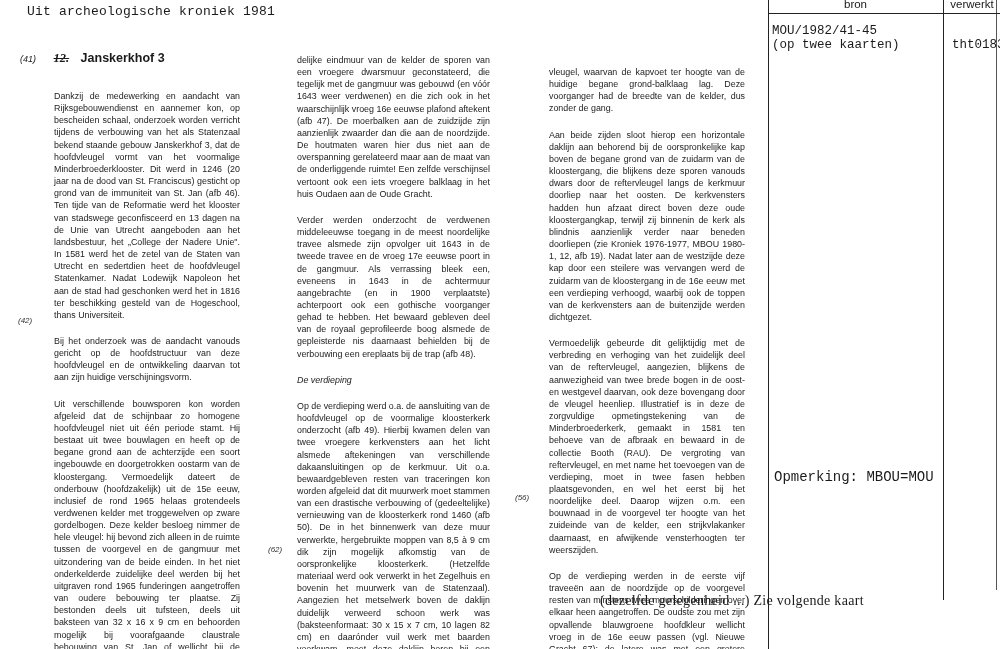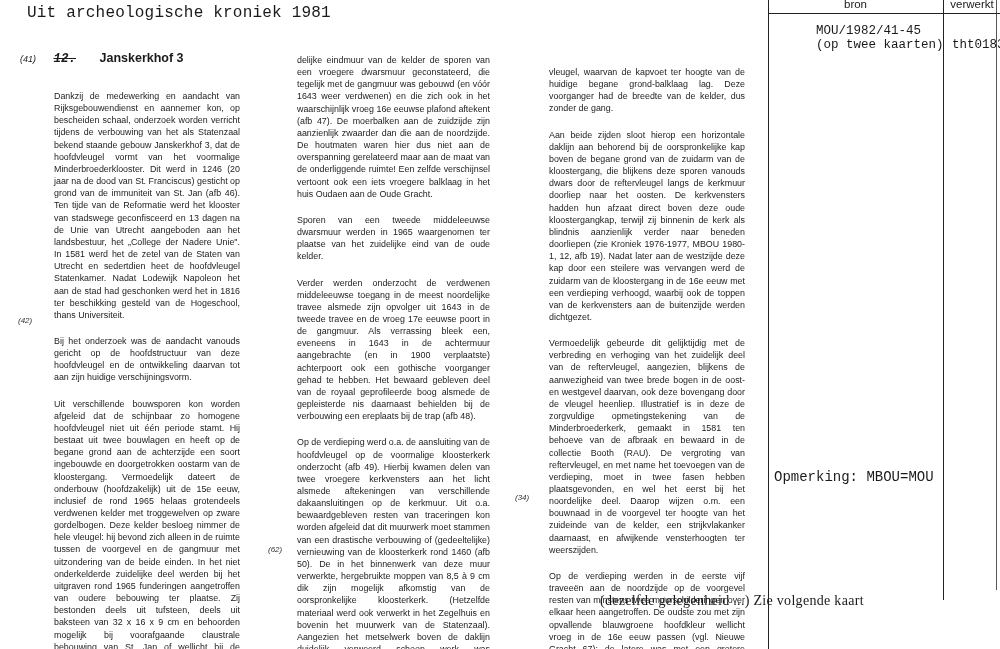--- a/index.html
+++ b/index.html
@@ -1,36 +1,36 @@
 <!DOCTYPE html>
 <html><head>
 <meta charset="utf-8">
 <style>
   html, body { margin: 0; padding: 0; background: #ffffff; }
   body { width: 1000px; height: 649px; position: relative; overflow: hidden; color: #1a1a1a; }
   .mono { font-family: "Liberation Mono", "DejaVu Sans Mono", monospace; }
   .sans { font-family: "Liberation Sans", "DejaVu Sans", sans-serif; }
 
-  #doc-title { position: absolute; left: 27px; top: 4px; font-size: 16px; letter-spacing: 0.2px; }
+  #doc-title { position: absolute; left: 27px; top: 4px; font-size: 13px; letter-spacing: 0.2px; }
 
   
   #card-vline-left  { position: absolute; left: 768px; top: 0; width: 1px; height: 649px; background: #222; }
   #card-vline-mid   { position: absolute; left: 943px; top: 0; width: 1px; height: 600px; background: #222; }
   #card-vline-right { position: absolute; left: 996px; top: 0; width: 1px; height: 590px; background: #555; }
   #card-hline       { position: absolute; left: 768px; top: 13px; width: 232px; height: 1px; background: #222; }
   #hdr-bron     { position: absolute; left: 768px; top: -2px; width: 175px; text-align: center; font-size: 11.5px; }
   #hdr-verwerkt { position: absolute; left: 944px; top: -2px; width: 56px; text-align: center; font-size: 11.5px; }
-  #bron-value   { position: absolute; left: 816px; top: 24px; font-size: 12.5px; line-height: 14px; white-space: pre; }
+  #bron-value   { position: absolute; left: 772px; top: 24px; font-size: 12.5px; line-height: 14px; white-space: pre; }
   #verwerkt-value { position: absolute; left: 952px; top: 38px; font-size: 12.5px; }
   #remark { position: absolute; left: 774px; top: 469px; font-size: 14px; }
 
   
   #article-heading { position: absolute; left: 20px; top: 51px; font-size: 12.5px; font-weight: bold; }
   #article-heading .marg { font-weight: normal; font-size: 9px; font-style: italic; margin-right: 14px; }
-  #article-heading .strike { font-family: Liberation Mono, monospace; font-style: italic; text-decoration: line-through; margin-right: 20px; }
+  #article-heading .strike { font-family: Liberation Serif, serif; font-style: italic; text-decoration: line-through; margin-right: 8px; }
 
   .col { position: absolute; font-size: 8.9px; line-height: 12.15px; text-align: justify; color: #222; }
   #col-1 { left: 40px; top: 76px; width: 214px; }
   #col-2 { left: 283px; top: 40px; width: 221px; }
   #col-3 { left: 535px; top: 52px; width: 224px; }
   .col p { margin: 14px; }
   .col .sub { font-style: italic; margin-top: 12px; }
 
   .margin-note { position: absolute; font-size: 8px; font-style: italic; color: #333; }
   #note-42 { left: 18px; top: 316px; }
@@ -55,35 +55,35 @@
 <div id="verwerkt-value" class="mono">tht0183</div>
 <div id="remark" class="mono">Opmerking: MBOU=MOU</div>
 
 <div id="article-heading" class="sans">
   <span class="marg">(41)</span>
   <span class="strike">12.</span>
   <span>Janskerkhof 3</span>
 </div>
 
 <div id="note-42" class="margin-note sans">(42)</div>
-<div id="note-43" class="margin-note sans">(34)</div>
+<div id="note-43" class="margin-note sans">(56)</div>
 <div id="note-44" class="margin-note sans">(62)</div>
 
 <div id="col-1" class="col sans">
   <p>Dankzij de medewerking en aandacht van Rijksgebouwendienst en aannemer kon, op bescheiden schaal, onderzoek worden verricht tijdens de verbouwing van het als Statenzaal bekend staande gebouw Janskerkhof 3, dat de hoofdvleugel vormt van het voormalige Minderbroederklooster. Dit werd in 1246 (20 jaar na de dood van St. Franciscus) gesticht op grond van de immuniteit van St. Jan (afb 46). Ten tijde van de Reformatie werd het klooster van stadswege geconfisceerd en 13 dagen na de Unie van Utrecht aangeboden aan het landsbestuur, het „College der Nadere Unie". In 1581 werd het de zetel van de Staten van Utrecht en sedertdien heet de hoofdvleugel Statenkamer. Nadat Lodewijk Napoleon het aan de stad had geschonken werd het in 1816 ter beschikking gesteld van de Hogeschool, thans Universiteit.</p>
   <p>Bij het onderzoek was de aandacht vanouds gericht op de hoofdstructuur van deze hoofdvleugel en de ontwikkeling daarvan tot aan zijn huidige verschijningsvorm.</p>
   <p>Uit verschillende bouwsporen kon worden afgeleid dat de schijnbaar zo homogene hoofdvleugel niet uit één periode stamt. Hij bestaat uit twee bouwlagen en heeft op de begane grond aan de achterzijde een soort ingebouwde en doorgetrokken oostarm van de kloostergang. Vermoedelijk dateert de onderbouw (hoofdzakelijk) uit de 15e eeuw, inclusief de rond 1965 helaas grotendeels verdwenen kelder met troggewelven op zware gordelbogen. Deze kelder besloeg nimmer de hele vleugel: hij bevond zich alleen in de ruimte tussen de voorgevel en de gangmuur met uitzondering van de beide einden. In het niet onderkelderde zuidelijke deel werden bij het uitgraven rond 1965 funderingen aangetroffen van oudere bebouwing ter plaatse. Zij bestonden deels uit tufsteen, deels uit baksteen van 32 x 16 x 9 cm en behoorden mogelijk bij voorafgaande claustrale bebouwing van St. Jan of wellicht bij de vroegste kloosterfase. (Helaas was onderzoek toen niet welkom en is de kelder gesloopt en uitgebreid zonder dat daarbij nadere gegevens konden worden verzameld).</p>
   <p class="sub">De begane grond</p>
   <p>Op de begane grond werden ter hoogte van de noor-</p>
 </div>
 
 <div id="col-2" class="col sans">
   <p>delijke eindmuur van de kelder de sporen van een vroegere dwarsmuur geconstateerd, die tegelijk met de gangmuur was gebouwd (en vóór 1643 weer verdwenen) en die zich ook in het waarschijnlijk vroeg 16e eeuwse plafond aftekent (afb 47). De moerbalken aan de zuidzijde zijn aanzienlijk zwaarder dan die aan de noordzijde. De houtmaten waren hier dus niet aan de overspanning gerelateerd maar aan de maat van de onderliggende ruimte! Een zelfde verschijnsel vertoont ook een iets vroegere balklaag in het huis Oudaen aan de Oude Gracht.</p>
-  <p>Sporen van een tweede middeleeuwse dwarsmuur werden in 1965 waargenomen ter plaatse van het zuidelijke eind van de oude kelder.</p>
   <p>Verder werden onderzocht de verdwenen middeleeuwse toegang in de meest noordelijke travee alsmede zijn opvolger uit 1643 in de tweede travee en de vroeg 17e eeuwse poort in de gangmuur. Als verrassing bleek een, eveneens in 1643 in de achtermuur aangebrachte (en in 1900 verplaatste) achterpoort ook een gothische voorganger gehad te hebben. Het bewaard gebleven deel van de royaal geprofileerde boog alsmede de gepleisterde nis daarnaast behielden bij de verbouwing een ereplaats bij de trap (afb 48).</p>
+  <p class="sub">De verdieping</p>
   <p>Op de verdieping werd o.a. de aansluiting van de hoofdvleugel op de voormalige kloosterkerk onderzocht (afb 49). Hierbij kwamen delen van twee vroegere kerkvensters aan het licht alsmede aftekeningen van verschillende dakaansluitingen op de kerkmuur. Uit o.a. bewaardgebleven resten van traceringen kon worden afgeleid dat dit muurwerk moet stammen van een drastische verbouwing of (gedeeltelijke) vernieuwing van de kloosterkerk rond 1460 (afb 50). De in het binnenwerk van deze muur verwerkte, hergebruikte moppen van 8,5 à 9 cm dik zijn mogelijk afkomstig van de oorspronkelijke kloosterkerk. (Hetzelfde materiaal werd ook verwerkt in het Zegelhuis en bovenin het muurwerk van de Statenzaal). Aangezien het metselwerk boven de daklijn duidelijk verweerd schoon werk was (baksteenformaat: 30 x 15 x 7 cm, 10 lagen 82 cm) en daarónder vuil werk met baarden voorkwam, moet deze daklijn horen bij een toentertijd bestaande, smallere éénlaags voorganger van de refter-</p>
 </div>
 
 <div id="col-3" class="col sans">
   <p>vleugel, waarvan de kapvoet ter hoogte van de huidige begane grond-balklaag lag. Deze voorganger had de breedte van de kelder, dus zonder de gang.</p>
   <p>Aan beide zijden sloot hierop een horizontale daklijn aan behorend bij de oorspronkelijke kap boven de begane grond van de zuidarm van de kloostergang, die blijkens deze sporen vanouds dwars door de reftervleugel langs de kerkmuur doorliep naar het oosten. De kerkvensters hadden hun afzaat direct boven deze oude kloostergangkap, terwijl zij binnenin de kerk als blindnis aanzienlijk verder naar beneden doorliepen (zie Kroniek 1976-1977, MBOU 1980-1, 12, afb 19). Nadat later aan de westzijde deze kap door een steilere was vervangen werd de zuidarm van de kloostergang in de 16e eeuw met een verdieping verhoogd, waarbij ook de toppen van de kerkvensters aan de buitenzijde werden dichtgezet.</p>
   <p>Vermoedelijk gebeurde dit gelijktijdig met de verbreding en verhoging van het zuidelijk deel van de reftervleugel, aangezien, blijkens de aanwezigheid van twee brede bogen in de oost- en westgevel daarvan, ook deze bovengang door de vleugel heenliep. Illustratief is in deze de zorgvuldige opmetingstekening van de Minderbroederkerk, gemaakt in 1581 ten behoeve van de afbraak en bewaard in de collectie Booth (RAU). De vergroting van reftervleugel, en met name het toevoegen van de verdieping, moet in twee fasen hebben plaatsgevonden, en wel het eerst bij het noordelijke deel. Daarop wijzen o.m. een bouwnaad in de voorgevel ter hoogte van het zuideinde van de kelder, een strijkvlakanker daarnaast, en afwijkende vensterhoogten ter weerszijden.</p>
   <p>Op de verdieping werden in de eerste vijf traveeën aan de noordzijde op de voorgevel resten van minstens twee muurschilderingen over elkaar heen aangetroffen. De oudste zou met zijn opvallende blauwgroene hoofdkleur wellicht vroeg in de 16e eeuw passen (vgl. Nieuwe Gracht 67); de latere was met een grotere penseel geschilderd in donkerder kleuren (bruin, rood, oker en groen) en stamde mogelijk uit de tweede helft van de 16e eeuw. Helaas vielen er geen figuratieve conclusies meer te trekken uit de gevonden overblijfselen.</p>
 </div>
 

